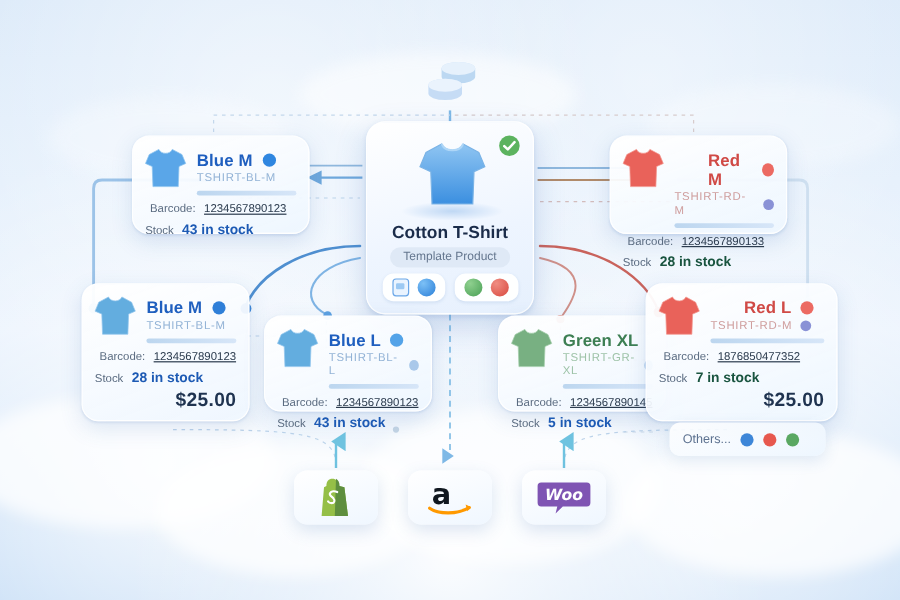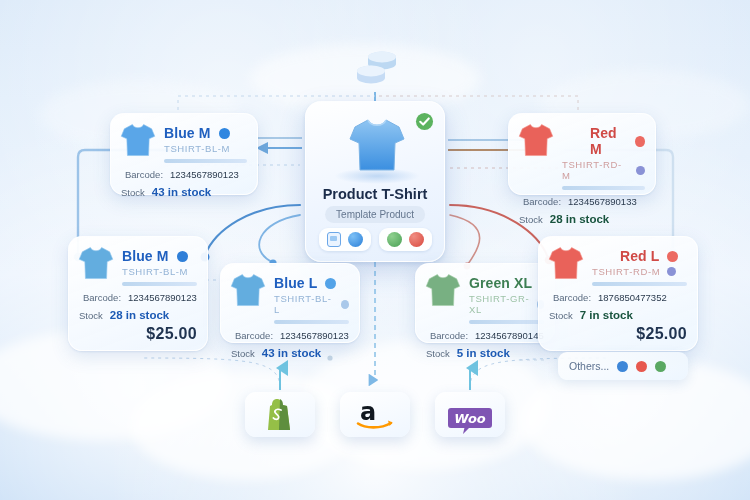--- a/index.html
+++ b/index.html
@@ -34,21 +34,21 @@
   .tee{width:38px;height:36px;flex:0 0 38px;}
   .vmeta{flex:1;min-width:0;padding-top:3px;}
   .vtitle{display:flex;align-items:center;gap:8px;}
   .vname{font-size:14px;font-weight:bold;letter-spacing:.1px;}
   .dot{width:11px;height:11px;border-radius:50%;display:inline-block;}
   .dot.sm{width:9px;height:9px;}
   .vsku{font-size:9.5px;letter-spacing:.6px;margin-top:2px;display:flex;align-items:center;gap:7px;}
   .bar{height:4px;border-radius:3px;margin-top:5px;background:linear-gradient(90deg,#bcd6ef,#d7e6f8);}
   .vline{font-size:9.5px;margin-top:6px;display:flex;gap:7px;align-items:baseline;}
   .vlabel{color:#5a6b80;}
-  .vval{color:#2b3b4e;}
+  .vval{color:#2b3b4e;text-decoration:underline;}
   .stockv{font-weight:bold;font-size:11.5px;}
   .price{text-align:right;font-size:16px;font-weight:bold;color:#1f3350;margin-top:4px;letter-spacing:.3px;}
 
   
   .blue .vname{color:#1f5fbf;} .blue .vsku{color:#93b3d6;}
   .red  .vname{color:#d04a46;margin-left:28px;} .red  .vsku{color:#cf9e9e;}
   .green .vname{color:#3d7f53;} .green .vsku{color:#9ec3a8;}
   .blue .stockv{color:#1d5ab4;} .red .stockv{color:#19543f;} .green .stockv{color:#1d5ab4;}
 
   
@@ -72,21 +72,21 @@
   
   #others{position:absolute;left:558px;top:352px;width:130px;height:28px;border-radius:9px;
     background:linear-gradient(160deg,rgba(255,255,255,.9),rgba(235,245,255,.85));
     box-shadow:0 4px 12px rgba(60,110,180,.14);display:flex;align-items:center;padding:0 11px;gap:8px;box-sizing:border-box;}
   #others .olabel{font-size:10.5px;color:#5d7290;}
 
   
   .plat{position:absolute;top:392px;width:70px;height:45px;border-radius:11px;
     background:linear-gradient(160deg,rgba(255,255,255,.97),rgba(238,246,255,.9));
     box-shadow:0 5px 14px rgba(60,110,180,.18);display:flex;align-items:center;justify-content:center;}
-  #plat0{left:245px;} #plat1{left:340px;} #plat2{left:435px;align-items:flex-end;}
+  #plat0{left:245px;} #plat1{left:340px;} #plat2{left:435px;}
 
   #dbicon{position:absolute;left:352px;top:48px;width:48px;height:40px;}
 </style>
 </head>
 <body>
 
 <div id="stage">
 
   <div class="cloudlayer">
     <div class="cl" style="left:-30px;top:330px;width:260px;height:110px;"></div>
@@ -175,21 +175,21 @@
           </linearGradient>
         </defs>
       <path d="M21,4 L8,11 L3,23 L12,27 L13,54 L47,54 L48,27 L57,23 L52,11 L39,4 C36,11 24,11 21,4 Z" fill="url(#tg)" stroke="#7ab3e6" stroke-width="1"></path>
       <path d="M21,4 C24,11 36,11 39,4" fill="none" stroke="#aed6f7" stroke-width="1.6"></path>
     </svg>
     <div id="hubShadow"></div>
     <svg id="hubCheck" viewBox="0 0 20 20">
       <circle cx="10" cy="10" r="9" fill="#5cb35f"></circle>
       <path d="M5.5,10.3 L8.6,13.2 L14.5,6.8" fill="none" stroke="#fff" stroke-width="2.2" stroke-linecap="round" stroke-linejoin="round"></path>
     </svg>
-    <div id="hubTitle">Product T-Shirt</div>
+    <div id="hubTitle">Cotton T-Shirt</div>
     <div id="hubBadge">Template Product</div>
     <div id="hubChips">
       <div class="chip">
         <span class="sq"></span>
         <span class="bigdot" style="background:radial-gradient(circle at 32% 28%,#7cc0f6,#2a7fd8)"></span>
       </div>
       <div class="chip">
         <span class="bigdot" style="background:radial-gradient(circle at 32% 28%,#8fd08f,#49a055)"></span>
         <span class="bigdot" style="background:radial-gradient(circle at 32% 28%,#f08d82,#d8493f)"></span>
       </div>

